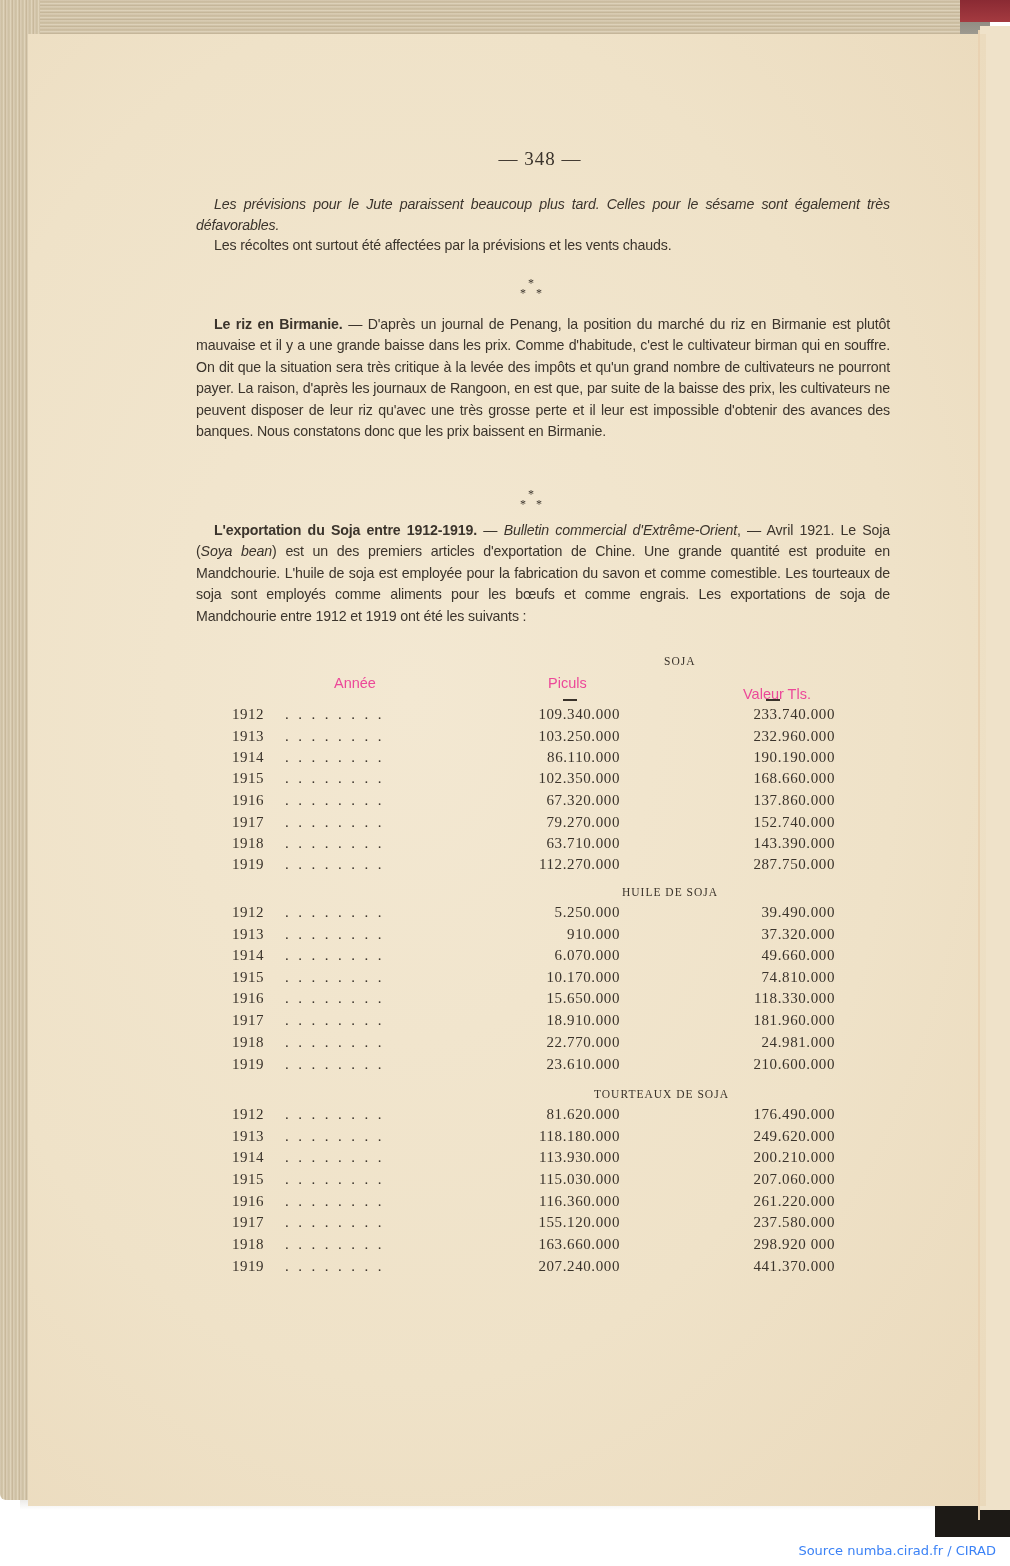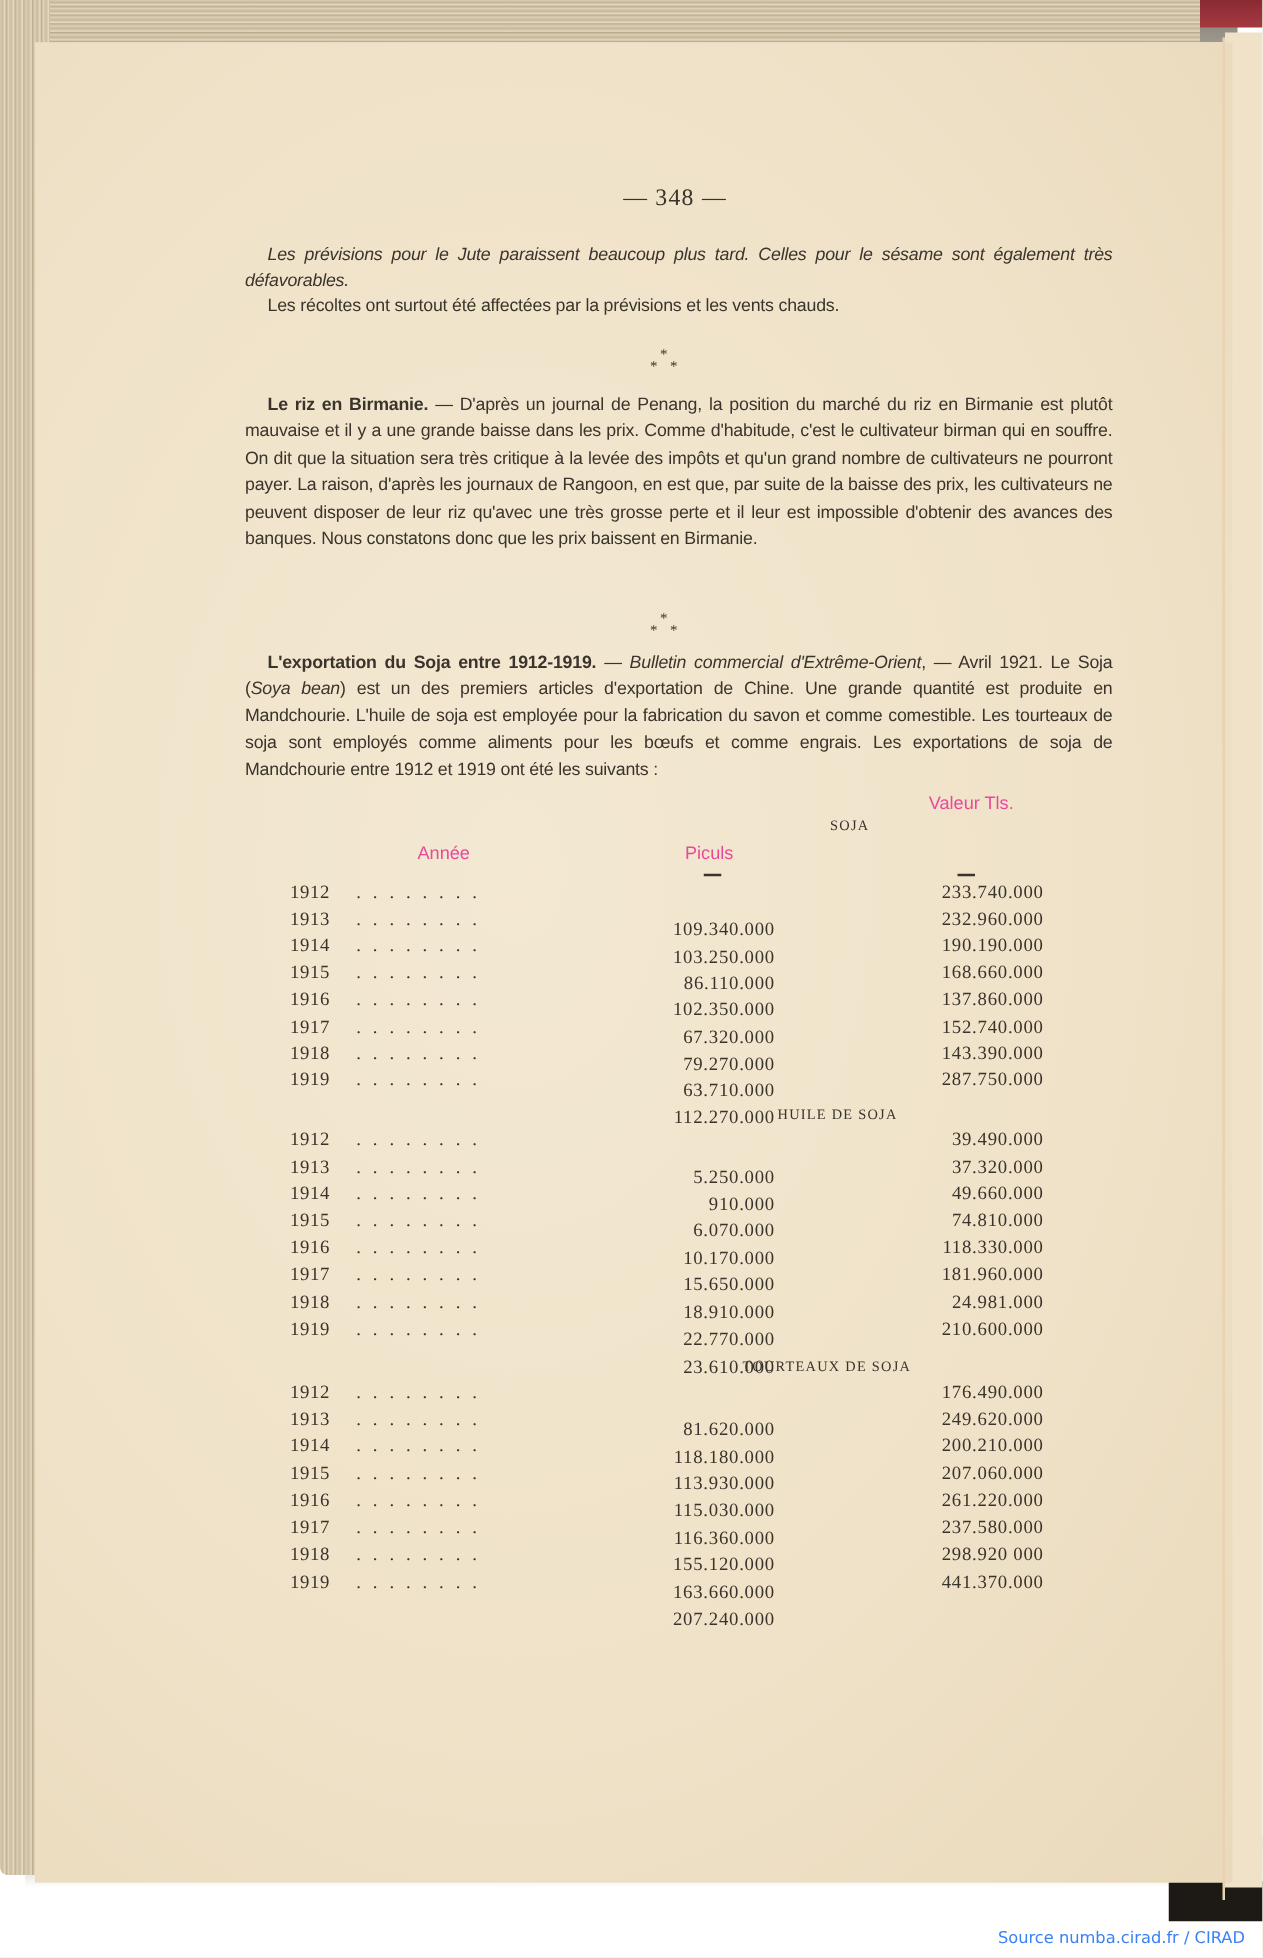--- a/index.html
+++ b/index.html
@@ -77,21 +77,21 @@
     font-size: 11.5px; letter-spacing: 1px; color: #3a332b; text-align: right;
   }
   .col-head {
     position: absolute; font-family: "Liberation Sans", sans-serif;
     font-size: 14.5px; color: #ec4899;
   }
   .dash { position: absolute; width: 14px; height: 1.5px; background: #3a332b; }
   .row { position: absolute; left: 0; width: 1010px; height: 21px; font-size: 15px; }
   .row .year { position: absolute; left: 232px; font-family: "Liberation Serif", serif; letter-spacing: 0.5px; }
   .row .dots { position: absolute; left: 285px; letter-spacing: 9.5px; }
-  .row .piculs { position: absolute; right: 390px; font-family: "Liberation Serif", serif; letter-spacing: 0.6px; margin-top: 30px; }
+  .row .piculs { position: absolute; right: 390px; font-family: "Liberation Serif", serif; letter-spacing: 0.6px; }
   .row .valeur { position: absolute; right: 175px; font-family: "Liberation Serif", serif; letter-spacing: 0.6px; }
 </style>
 </head>
 <body>
 
 <div class="shadow"></div>
 <div class="dark-corner"></div>
 <div class="grey-edge"></div>
 <div class="red-edge"></div>
 <div class="top-edges"></div>
@@ -127,21 +127,21 @@
   </div>
 
   <div class="para" style="top:520px;">
     <span class="indent"></span><b>L'exportation du Soja entre 1912-1919.</b><span> — </span><i>Bulletin commercial d'Extrême-Orient</i><span>, — Avril 1921. Le Soja (</span><i>Soya bean</i><span>) est un des premiers articles d'exportation de Chine. Une grande quantité est produite en Mandchourie. L'huile de soja est employée pour la fabrication du savon et comme comestible. Les tourteaux de soja sont employés comme aliments pour les bœufs et comme engrais. Les exportations de soja de Mandchourie entre 1912 et 1919 ont été les suivants :</span>
   </div>
 
   <div>
     <div class="table-caption" style="left:664px; top:655px;">SOJA</div>
     <div class="col-head" style="left:334px; top:675px;">Année</div>
     <div class="col-head" style="left:548px; top:675px;">Piculs</div>
-    <div class="col-head" style="left:743px; top:635px;">Valeur Tls.</div>
+    <div class="col-head" style="left:743px; top:686px;">Valeur Tls.</div>
     <div class="dash" style="left:563px; top:699px;"></div>
     <div class="dash" style="left:766px; top:699px;"></div>
 
     <div class="row" style="top:706px;">
         <span class="year">1912</span>
         <span class="dots">........</span>
         <span class="piculs">109.340.000</span>
         <span class="valeur">233.740.000</span>
       </div>
     <div class="row" style="top:728px;">

